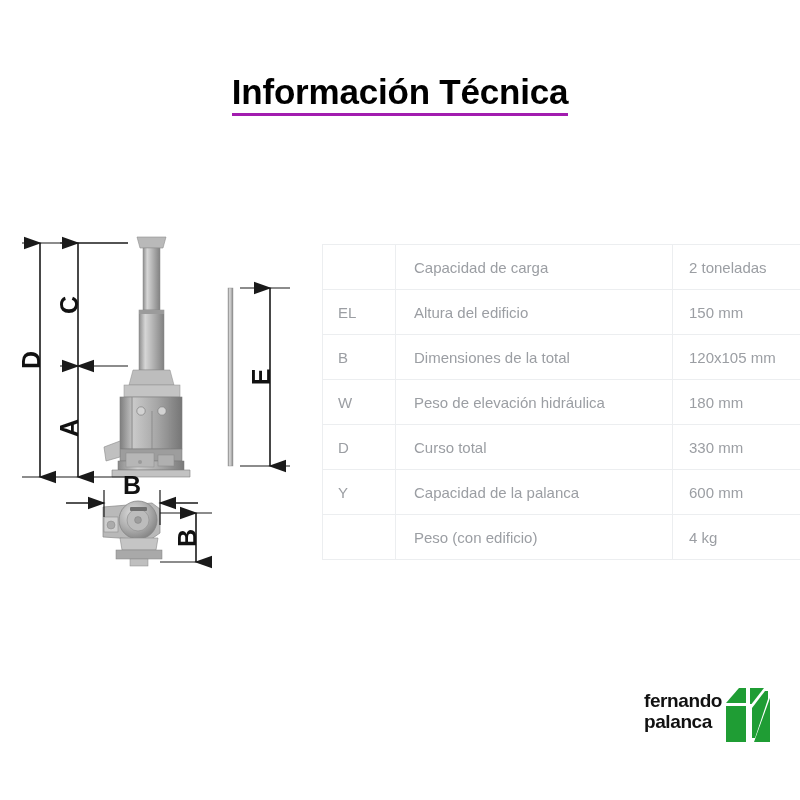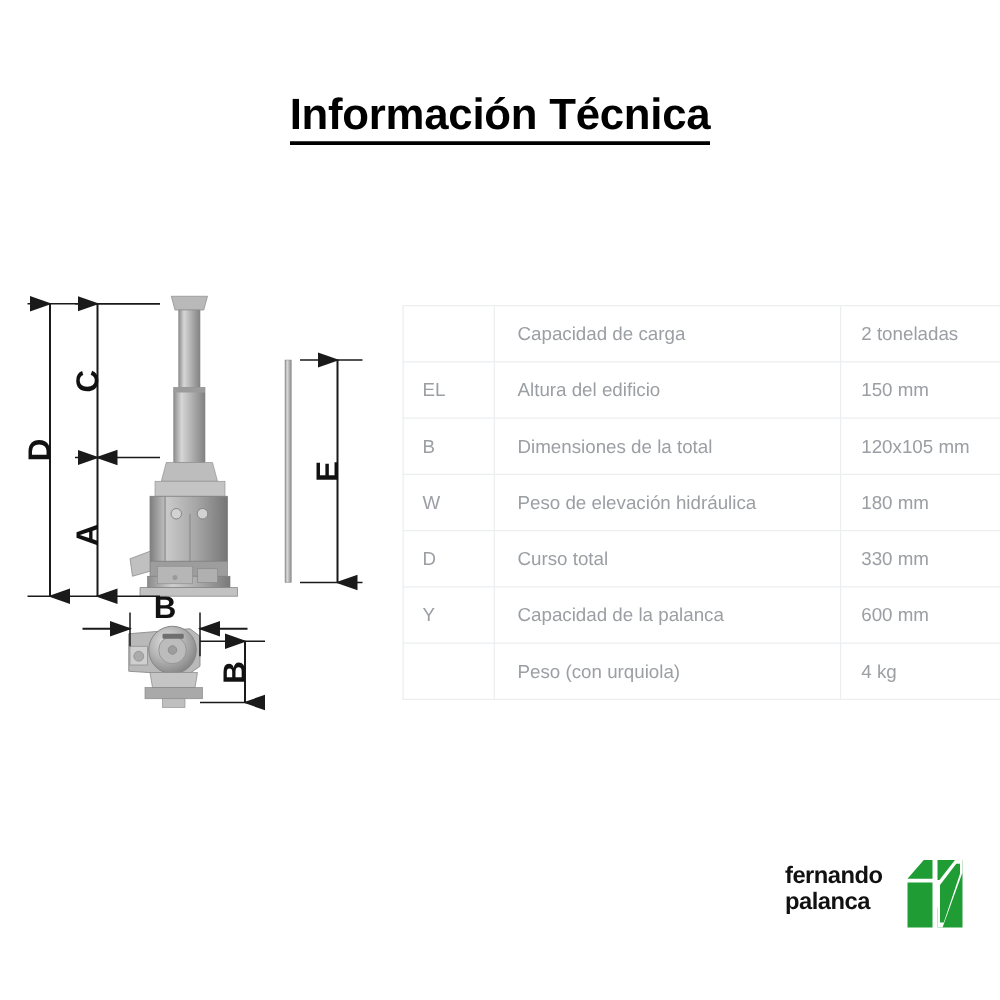--- a/index.html
+++ b/index.html
@@ -21,21 +21,21 @@
     top: 72px;
     left: 0;
     width: 800px;
     text-align: center;
     font-size: 35px;
     font-weight: bold;
     color: #000000;
     letter-spacing: -0.2px;
   }
   #page-title .title-text {
-    border-bottom: 3px solid #000000;
+    border-bottom: 3px solid #a21caf;
     padding-bottom: 2px;
   }
 
   
   #drawing {
     position: absolute;
     left: 0;
     top: 225px;
     width: 310px;
     height: 360px;
@@ -72,21 +72,21 @@
   
   #logo {
     position: absolute;
     left: 628px;
     top: 686px;
     width: 150px;
     height: 62px;
   }
   #logo-text {
     position: absolute;
-    left: 0;
+    left: 16px;
     top: 4px;
     width: 96px;
     text-align: left;
     font-size: 19px;
     font-weight: bold;
     line-height: 21px;
     color: #111111;
     letter-spacing: -0.4px;
   }
   #logo-mark {
@@ -273,21 +273,21 @@
       <td class="col-label">Curso total</td>
       <td class="col-value">330 mm</td>
     </tr>
     <tr>
       <td class="col-code">Y</td>
       <td class="col-label">Capacidad de la palanca</td>
       <td class="col-value">600 mm</td>
     </tr>
     <tr>
       <td class="col-code"></td>
-      <td class="col-label">Peso (con urquiola)</td>
+      <td class="col-label">Peso (con edificio)</td>
       <td class="col-value">4 kg</td>
     </tr>
   </tbody>
 </table>
 
 <div id="logo">
   <div id="logo-text">
     <div>fernando</div>
     <div>palanca</div>
   </div>

